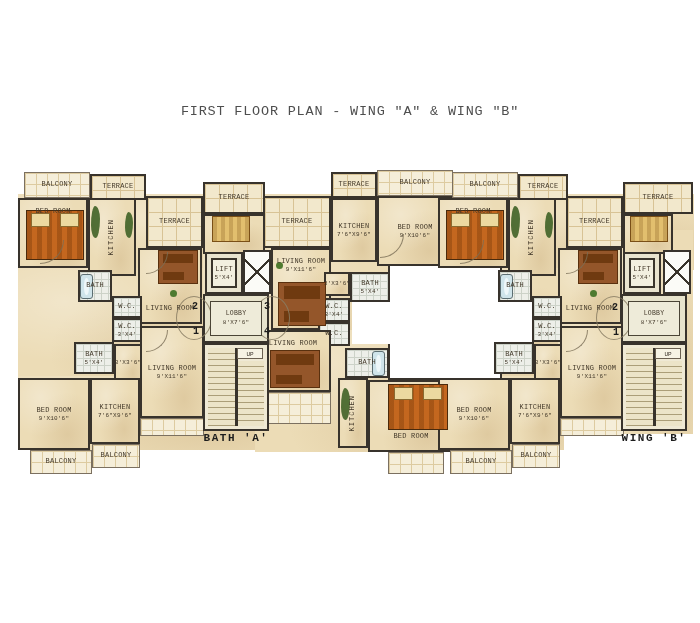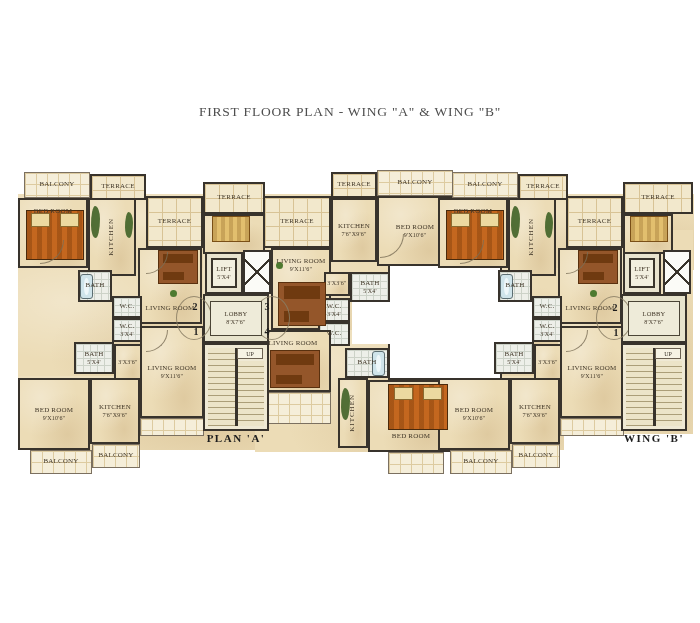--- a/index.html
+++ b/index.html
@@ -1,17 +1,17 @@
 <!DOCTYPE html>
 <html><head>
 <meta charset="utf-8">
 <style>
   html,body{margin:0;padding:0;background:#ffffff;}
   .page{position:relative;width:700px;height:623px;background:#ffffff;overflow:hidden;
-        font-family:Liberation Serif, serif;}
+        font-family:Liberation Mono, monospace;}
   .title{position:absolute;top:104px;left:0;right:0;text-align:center;
          font-size:13.5px;color:#4e4e4e;letter-spacing:.8px;}
   #plan{position:absolute;inset:0;}
   .slab{position:absolute;background:#ecdcb6;
         background-image:radial-gradient(ellipse at 25% 30%,rgba(255,255,255,.28),transparent 55%),
                          radial-gradient(ellipse at 75% 75%,rgba(176,138,82,.20),transparent 55%);}
   .room{position:absolute;box-sizing:border-box;display:flex;align-items:center;justify-content:center;
         text-align:center;}
   .lbl{position:relative;z-index:2;display:flex;flex-direction:column;color:#43392a;
        font-size:7px;line-height:1.3;letter-spacing:.2px;}
@@ -425,15 +425,15 @@
       <div class="f f-arc" style="left: 566px; top: 330px; width: 22px; height: 22px;"></div>
       <div class="f f-arc" style="left: 40px; top: 240px; width: 24px; height: 24px;"></div>
       <div class="f f-arc" style="left: 460px; top: 240px; width: 24px; height: 24px;"></div>
       <div class="marker" style="left: 188px; top: 300px;">2</div>
       <div class="marker" style="left: 260px; top: 300px;">3</div>
       <div class="marker" style="left: 189px; top: 325px;">1</div>
       <div class="marker" style="left: 260px; top: 325px;">4</div>
       <div class="marker" style="left: 608px; top: 301px;">2</div>
       <div class="marker" style="left: 609px; top: 326px;">1</div>
     </div>
-  <div class="wing-label wa">PLAN 'A'</div>
+  <div class="wing-label wa">BATH 'A'</div>
   <div class="wing-label wb">WING 'B'</div>
 </div>
 
 </body></html>

